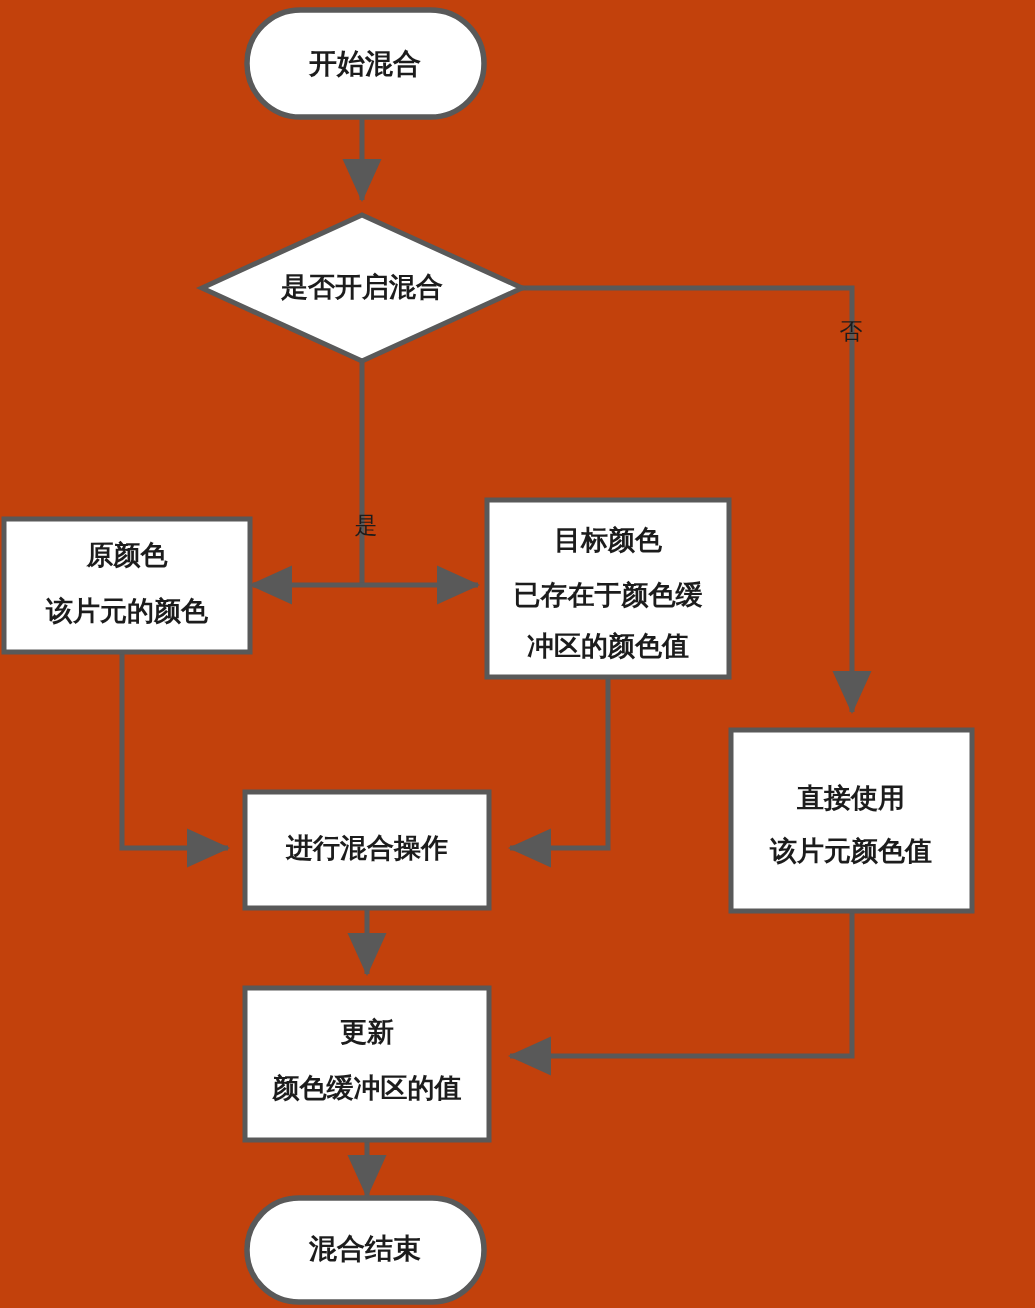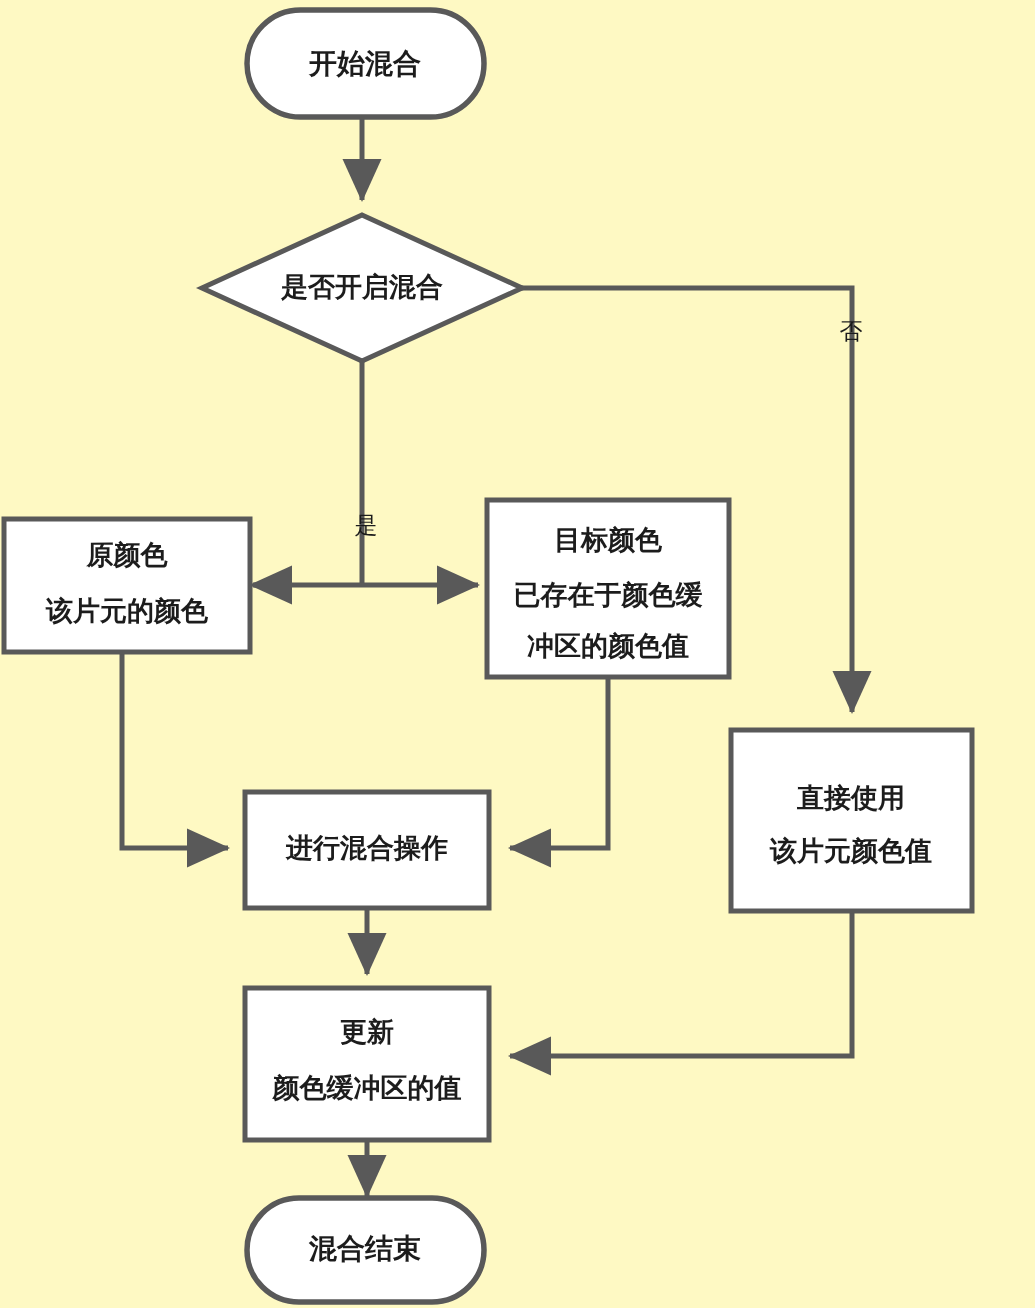--- a/index.html
+++ b/index.html
@@ -10,21 +10,21 @@
   body {
     width: 1035px;
     height: 1308px;
     font-family: "Liberation Sans", "DejaVu Sans", sans-serif;
     overflow: hidden;
   }
   #flowchart-root {
     position: relative;
     width: 1035px;
     height: 1308px;
-    background: #fef9c3;
+    background: #c2410c;
   }
   svg#flow-svg {
     position: absolute;
     top: 0;
     left: 0;
     width: 1035px;
     height: 1308px;
     display: block;
   }
   .node-shape {

